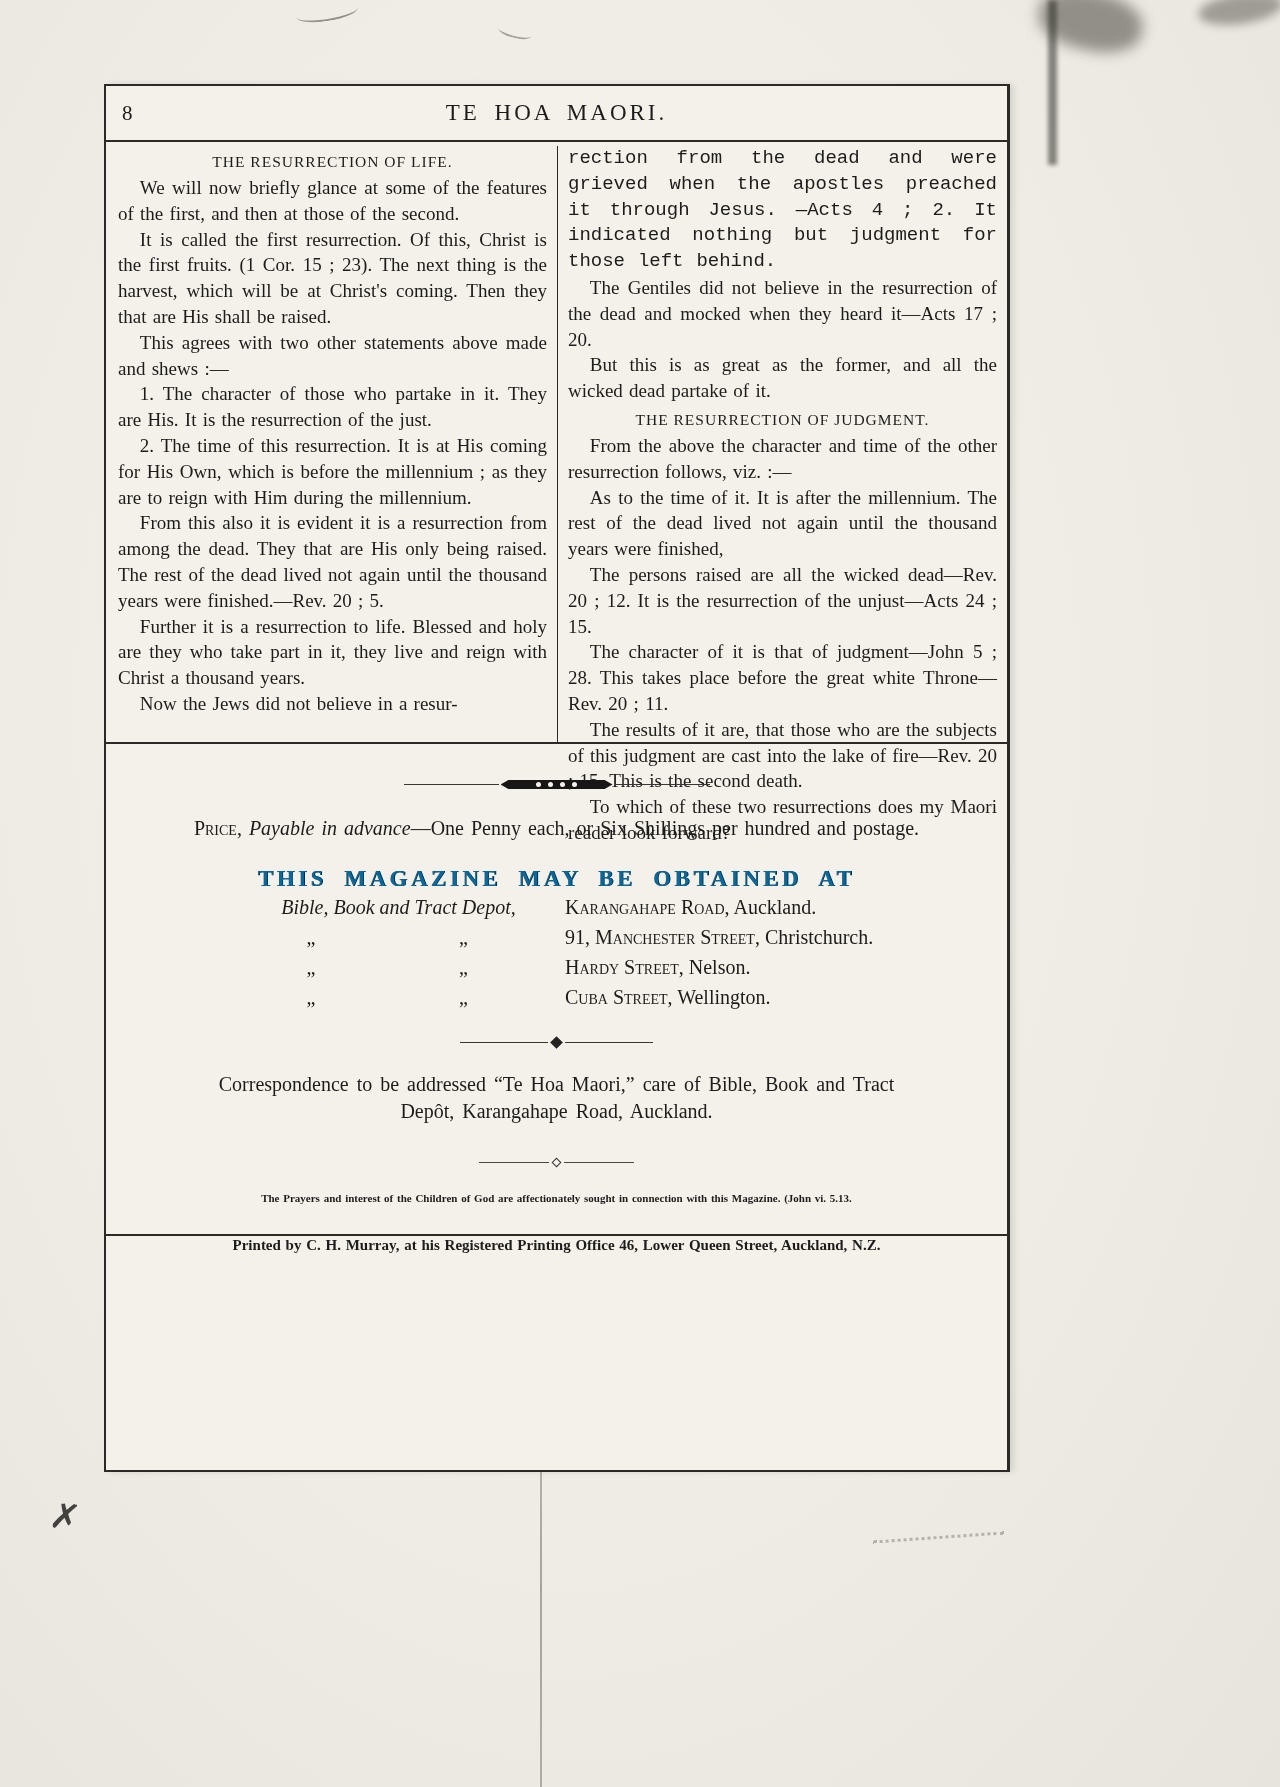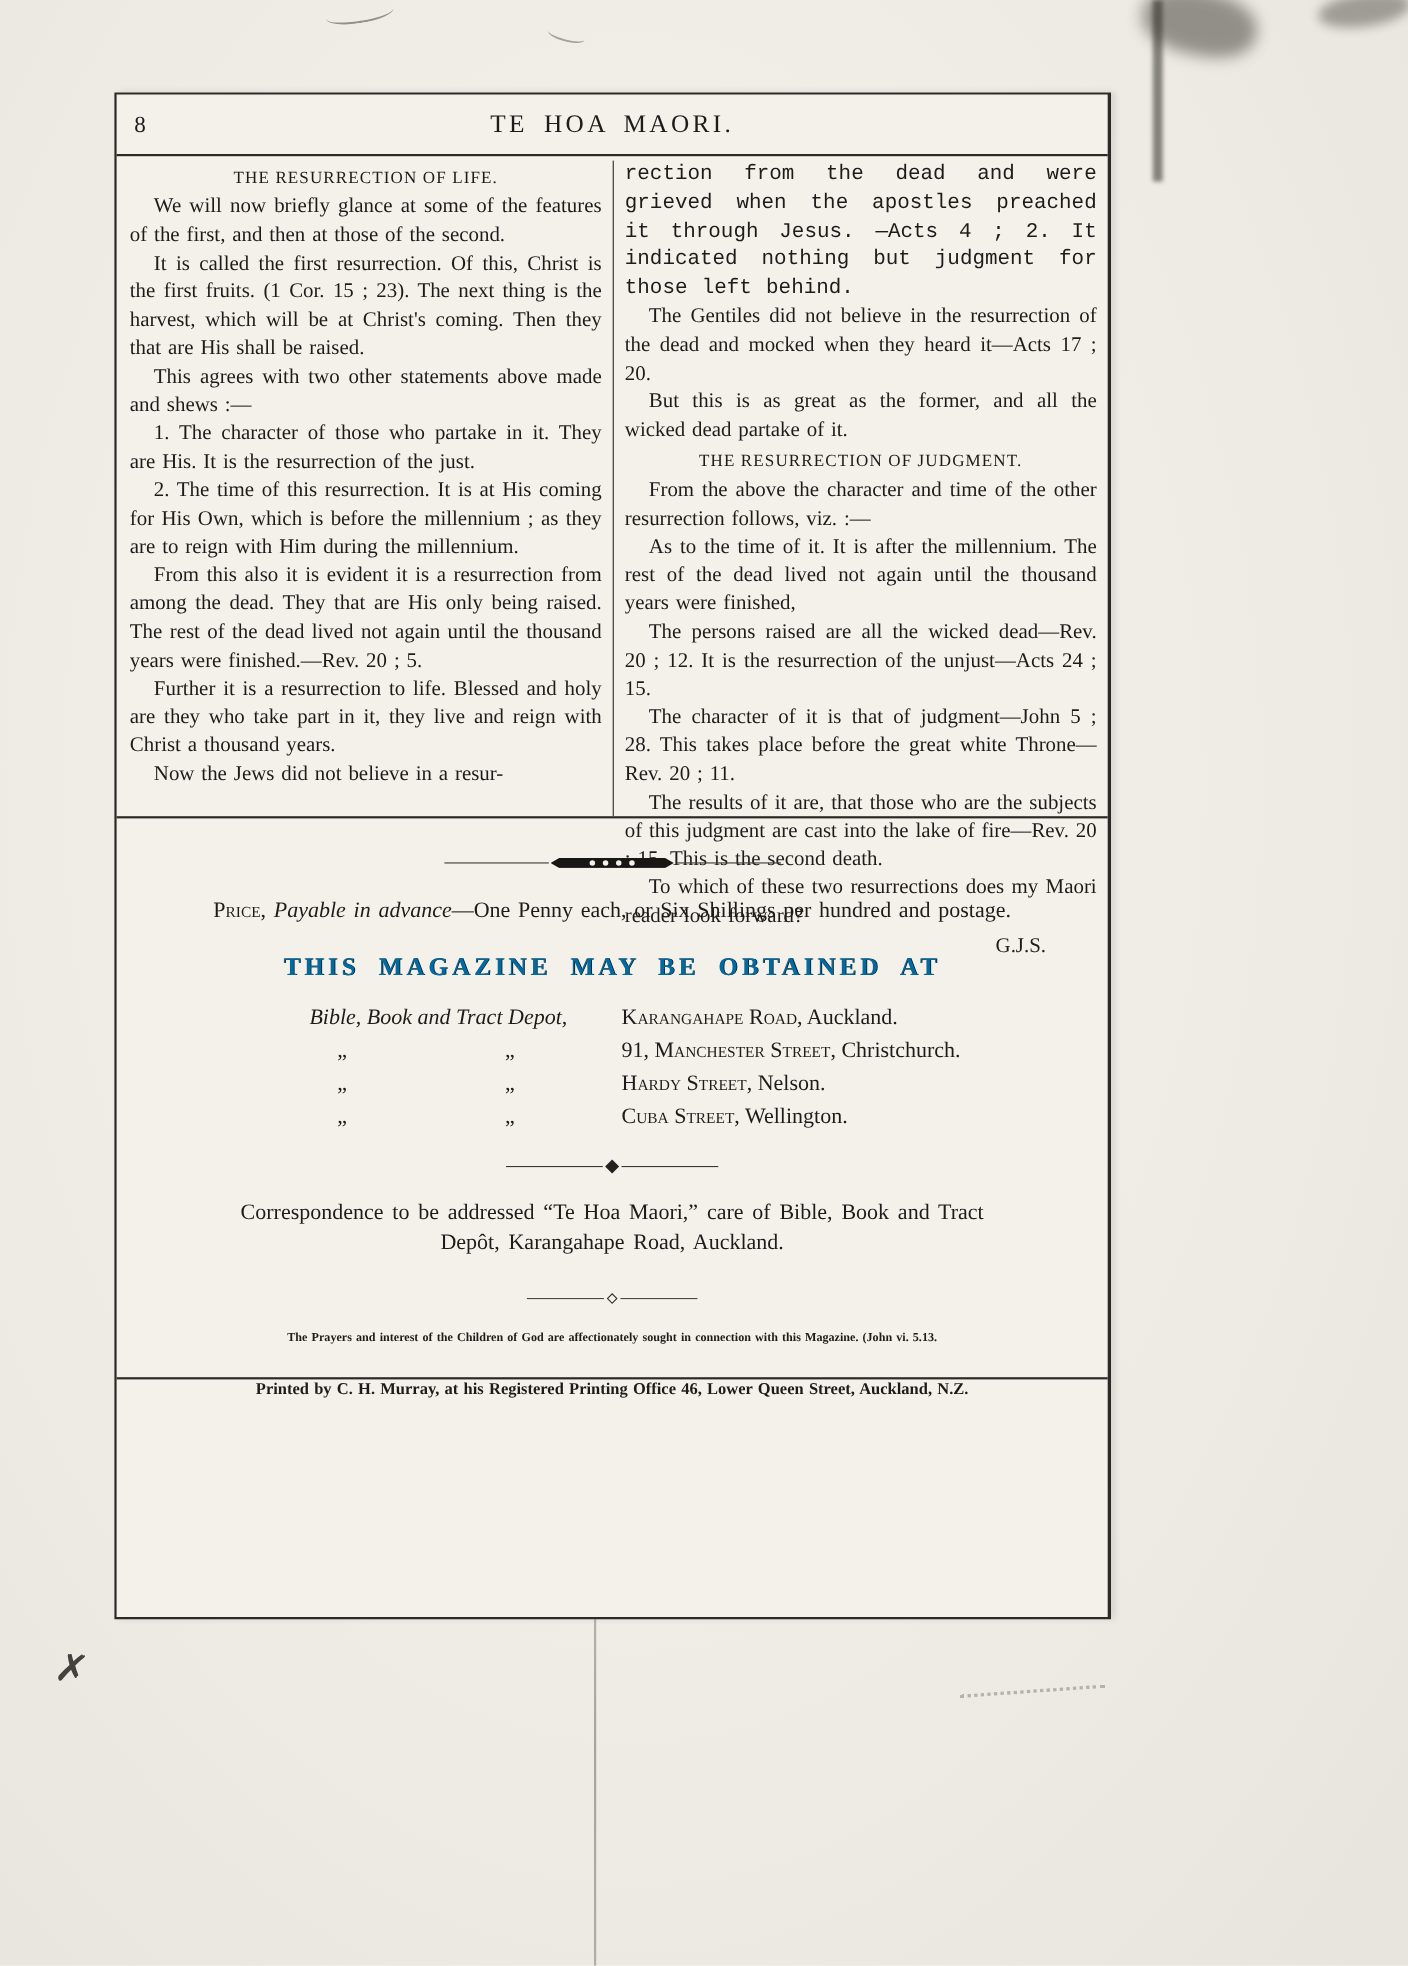--- a/index.html
+++ b/index.html
@@ -63,21 +63,21 @@
   .orn3 .diamond{width:7px;height:7px;border:1.5px solid #33312e;background:#f3f1ea;transform:rotate(45deg);margin:0 4px;box-sizing:border-box;}
   
   .price-line{margin-top:28px;text-align:center;font-size:20px;word-spacing:2px;}
   .sc{font-variant:small-caps;}
   .it{font-style:italic;}
   .obtain-heading{
     margin-top:26px;text-align:center;font-size:23px;font-weight:700;
     letter-spacing:3.5px;word-spacing:8px;color:#0369a1;
     text-shadow:0.7px 0 0 #15130f;
   }
-  .depots{margin-top:18px;margin-left:140px;font-size:20px;}
+  .depots{margin-left:140px;font-size:20px;}
   .depot-row{display:flex;line-height:30px;}
   .dp-name{width:305px;text-align:center;font-style:italic;}
   .dp-d1{width:130px;text-align:center;}
   .dp-d2{width:175px;text-align:center;}
   .dp-addr{padding-left:14px;}
   .correspondence{margin-top:24px;text-align:center;font-size:20px;line-height:27px;word-spacing:3px;}
   .prayers{margin-top:26px;text-align:center;font-size:11px;font-weight:700;word-spacing:1px;}
   .rule2{border-top:2px solid #2b2a27;margin-top:30px;}
   .printer{margin-top:1px;text-align:center;font-size:15px;font-weight:700;word-spacing:1px;}
   
@@ -132,21 +132,20 @@
       <p class="noindent">rection from the dead and were grieved when the apostles preached it through Jesus. —Acts 4 ; 2.  It indicated nothing but judgment for those left behind.</p>
       <p>The Gentiles did not believe in the resurrection of the dead and mocked when they heard it—Acts 17 ; 20.</p>
       <p>But this is as great as the former, and all the wicked dead partake of it.</p>
       <div class="sec-heading">THE RESURRECTION OF JUDGMENT.</div>
       <p>From the above the character and time of the other resurrection follows, viz. :—</p>
       <p>As to the time of it.  It is after the millennium.  The rest of the dead lived not again until the thousand years were finished,</p>
       <p>The persons raised are all the wicked dead—Rev. 20 ; 12.  It is the resurrection of the unjust—Acts 24 ; 15.</p>
       <p>The character of it is that of judgment—John 5 ; 28.  This takes place before the great white Throne—Rev. 20 ; 11.</p>
       <p>The results of it are, that those who are the subjects of this judgment are cast into the lake of fire—Rev. 20 ; 15.  This is the second death.</p>
       <p>To which of these two resurrections does my Maori reader look forward?</p>
-      <div class="signature">G.J.S.</div>
     </div>
 
   </div>
 
   <div class="rule"></div>
 
   <div class="orn1">
     <span class="line"></span>
       <span class="bar">
         <i></i>

